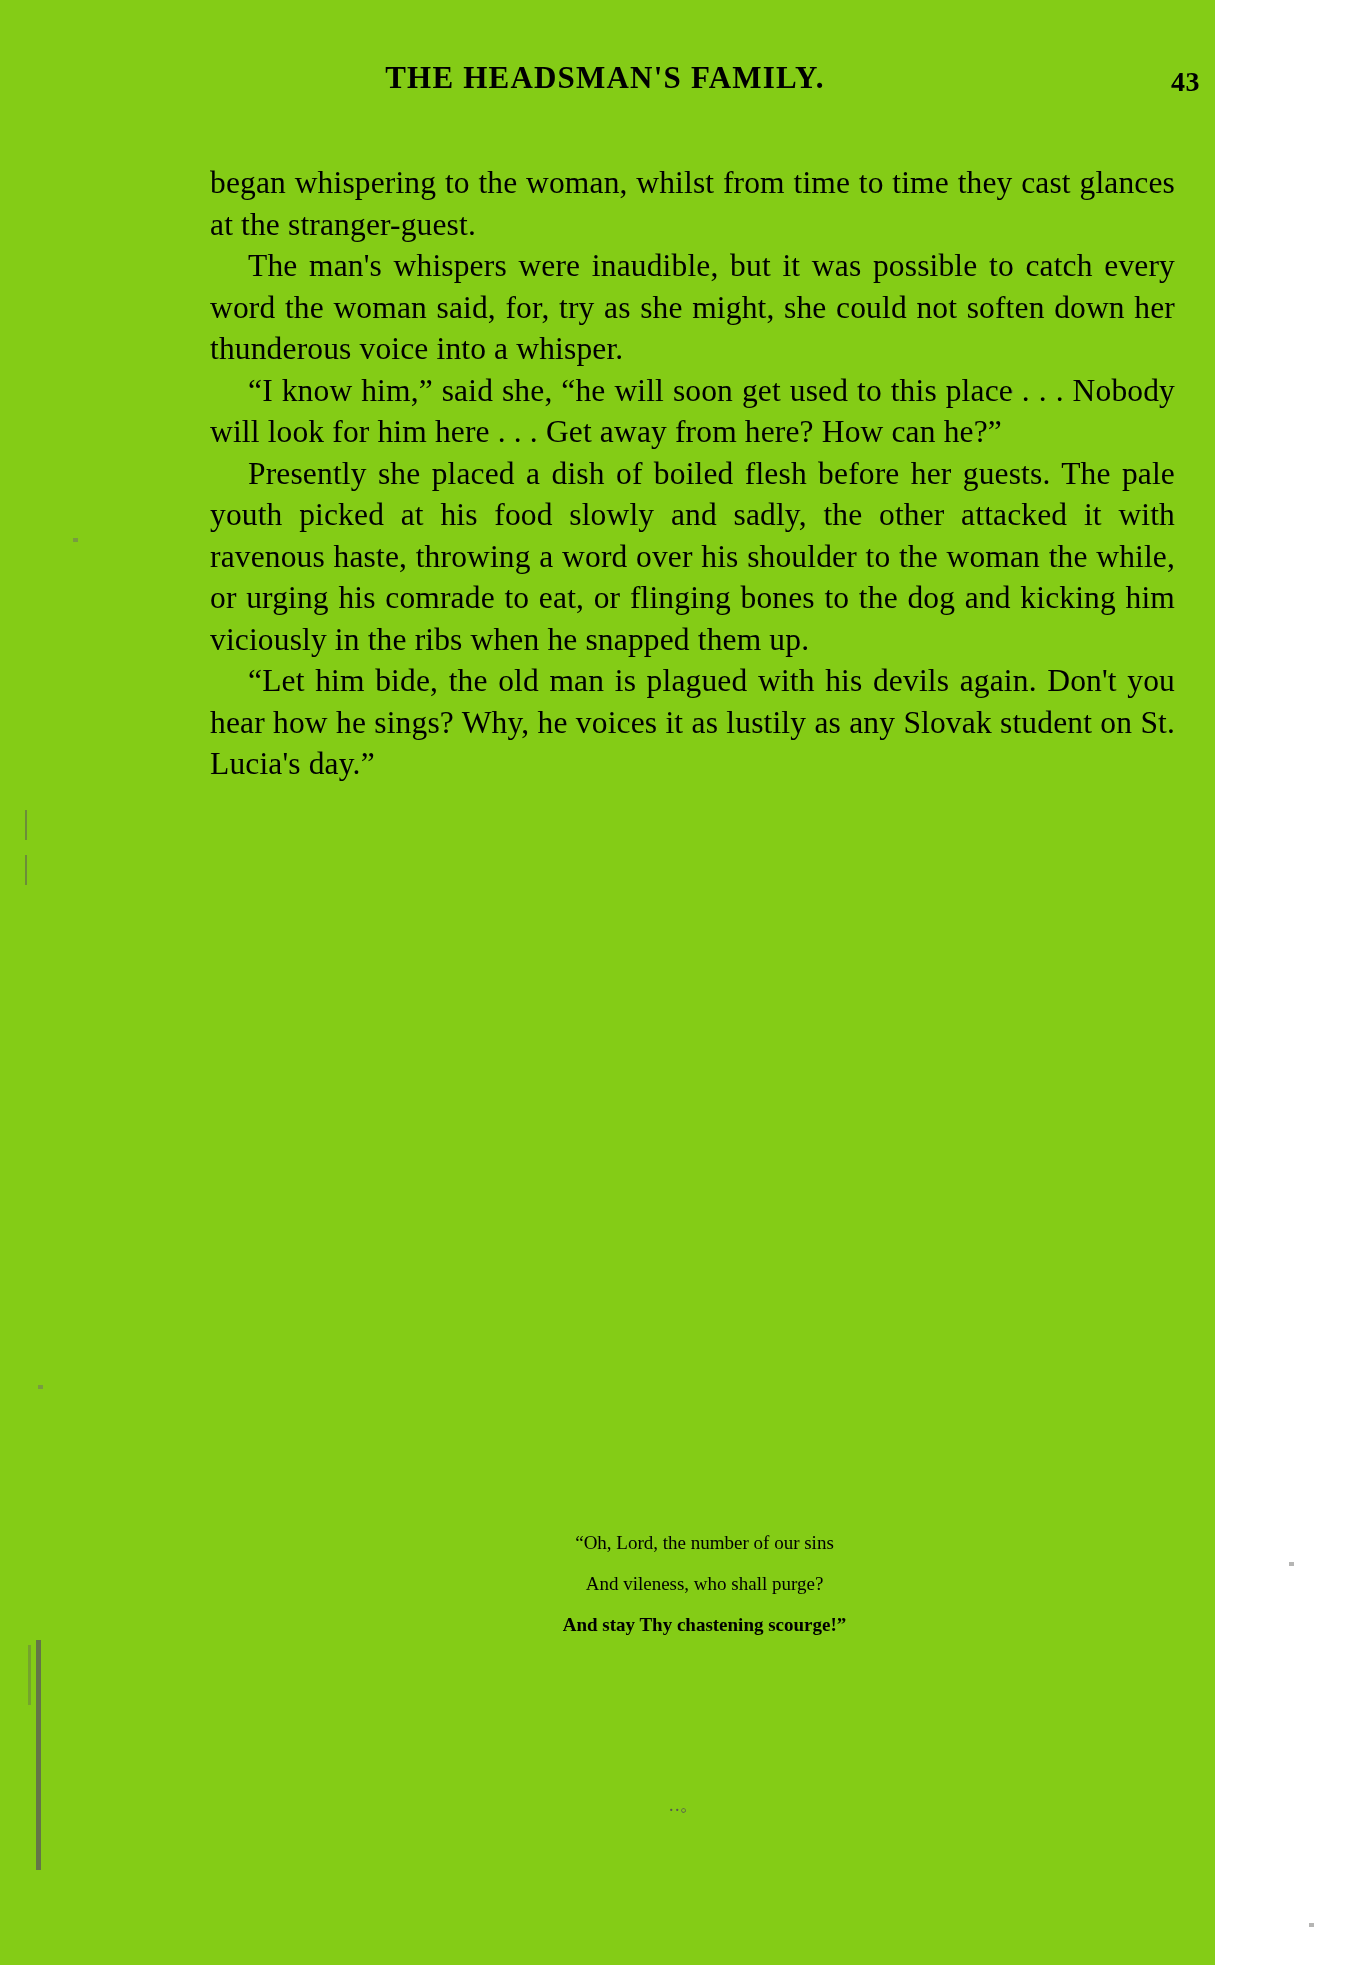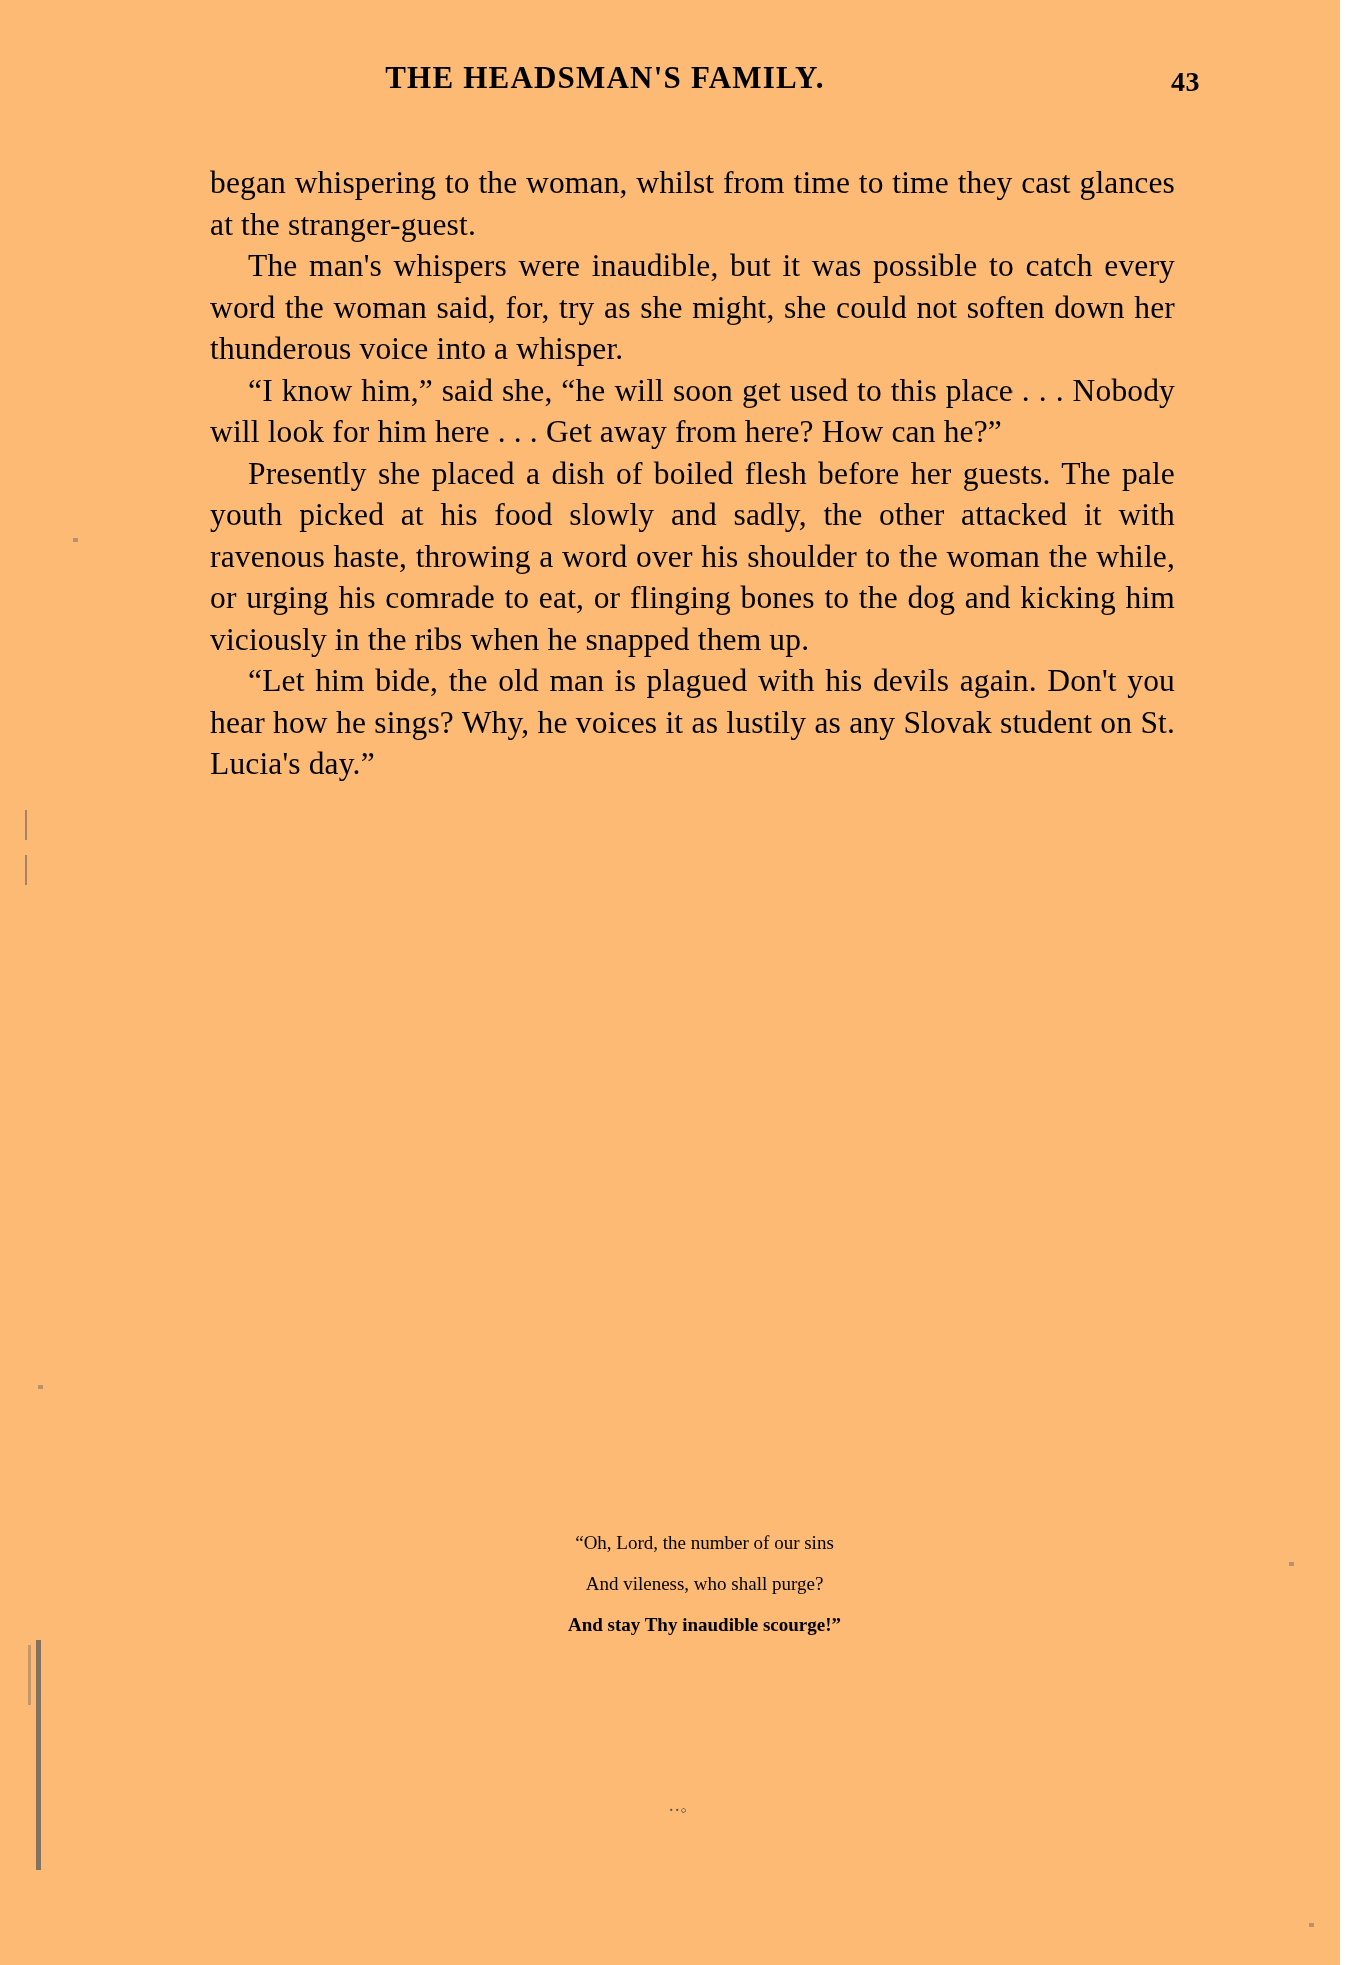--- a/index.html
+++ b/index.html
@@ -13,23 +13,23 @@
     position: relative;
     font-family: "Liberation Serif", serif;
     color: #000000;
     overflow: hidden;
   }
 
   .page {
     position: absolute;
     left: 0;
     top: 0;
-    width: 1340px;
+    width: 1215px;
     height: 1965px;
-    background: #fdba74;
+    background: #84cc16;
   }
 
   
   .scan-mark {
     position: absolute;
     background: #5a5a58;
     opacity: 0.55;
   }
   .scan-mark.m1 { left: 25px; top: 810px;  width: 2px;  height: 30px; }
   .scan-mark.m2 { left: 25px; top: 855px;  width: 2px;  height: 30px; }
@@ -139,18 +139,18 @@
     <p class="noindent">began whispering to the woman, whilst from time to time they cast glances at the stranger-guest.</p>
     <p>The man's whispers were inaudible, but it was possible to catch every word the woman said, for, try as she might, she could not soften down her thunderous voice into a whisper.</p>
     <p>“I know him,” said she, “he will soon get used to this place . . . Nobody will look for him here . . . Get away from here?  How can he?”</p>
     <p>Presently she placed a dish of boiled flesh before her guests.  The pale youth picked at his food slowly and sadly, the other attacked it with ravenous haste, throwing a word over his shoulder to the woman the while, or urging his comrade to eat, or flinging bones to the dog and kicking him viciously in the ribs when he snapped them up.</p>
     <p>“Let him bide, the old man is plagued with his devils again.  Don't you hear how he sings?  Why, he voices it as lustily as any Slovak student on St. Lucia's day.”</p>
   </div>
 
   <div class="hymn">
     <div class="line">“Oh, Lord, the number of our sins</div>
     <div class="line">And vileness, who shall purge?</div>
-    <div class="line bold">And stay Thy inaudible scourge!”</div>
+    <div class="line bold">And stay Thy chastening scourge!”</div>
   </div>
 
   <div class="footer-mark">··◦</div>
 
 </div>
 
 </body></html>

